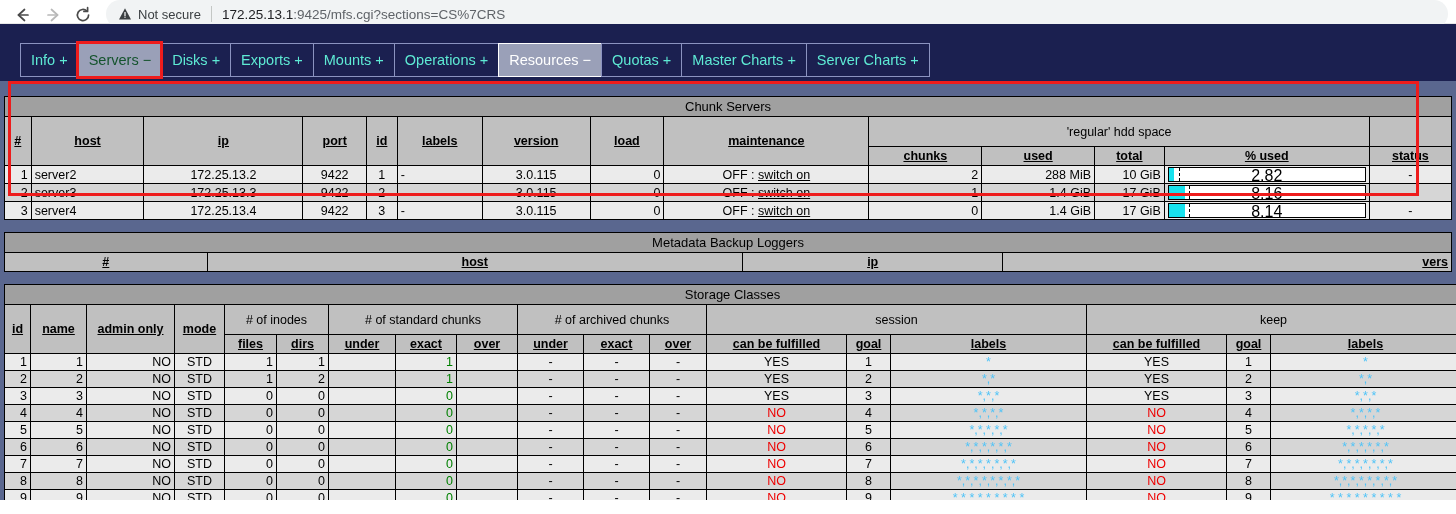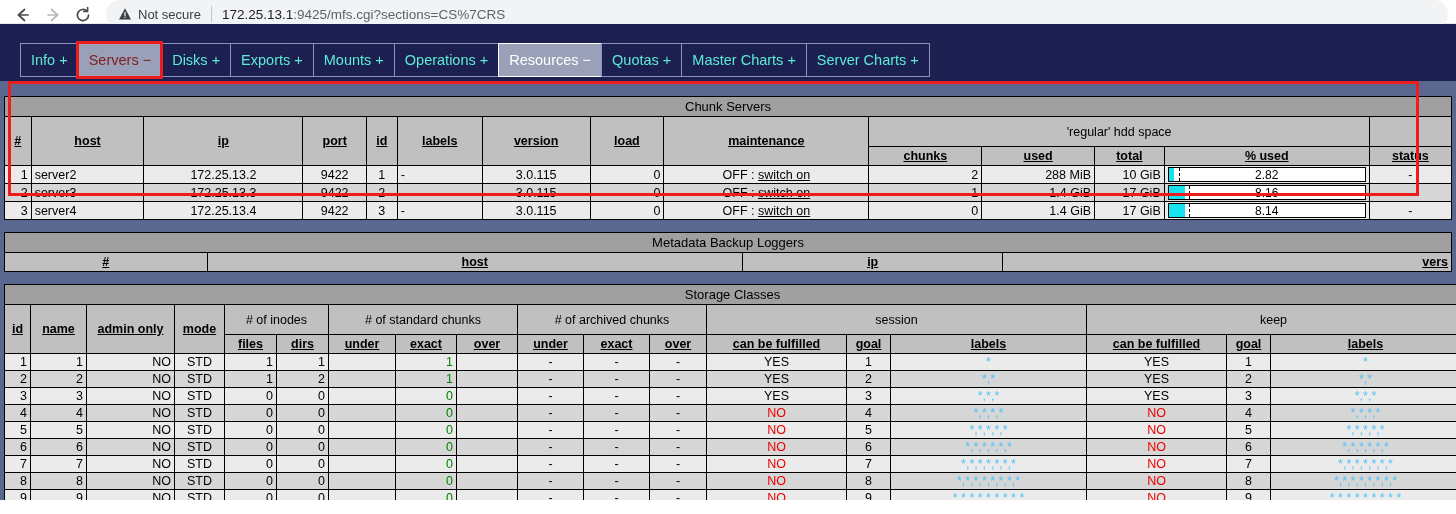--- a/index.html
+++ b/index.html
@@ -93,21 +93,21 @@
     white-space: nowrap;
   }
   .nav-tab:last-child { border-right: 1px solid #8b93c0; }
   .nav-tab.active {
     background: #9aa0b8;
     color: #ffffff;
     border-color: #ffffff;
   }
   .nav-tab.highlight-red {
     background: #9aa0b8;
-    color: #7f1d1d;
+    color: #14532d;
     outline: 3px solid #ee1c1c;
     outline-offset: -1px;
     z-index: 4;
     position: relative;
     text-align: right;
   }
 
   
   #page-body {
     background: #5a678f;
@@ -179,21 +179,21 @@
     background: #18e2ee;
   }
   .pbar-dash {
     position: absolute; top: 0; bottom: 0;
     width: 0; border-left: 1px dashed #000;
   }
   .pbar-text {
     position: relative;
     text-align: center;
     line-height: 15px;
-    font-size: 12px;
+    font-size: 16px;
     color: #000;
   }
 
   
   #annotation-box {
     position: absolute;
     left: 8px; top: 0px;
     width: 1411px; height: 115px;
     border: 3px solid #ee1c1c;
     pointer-events: none;

